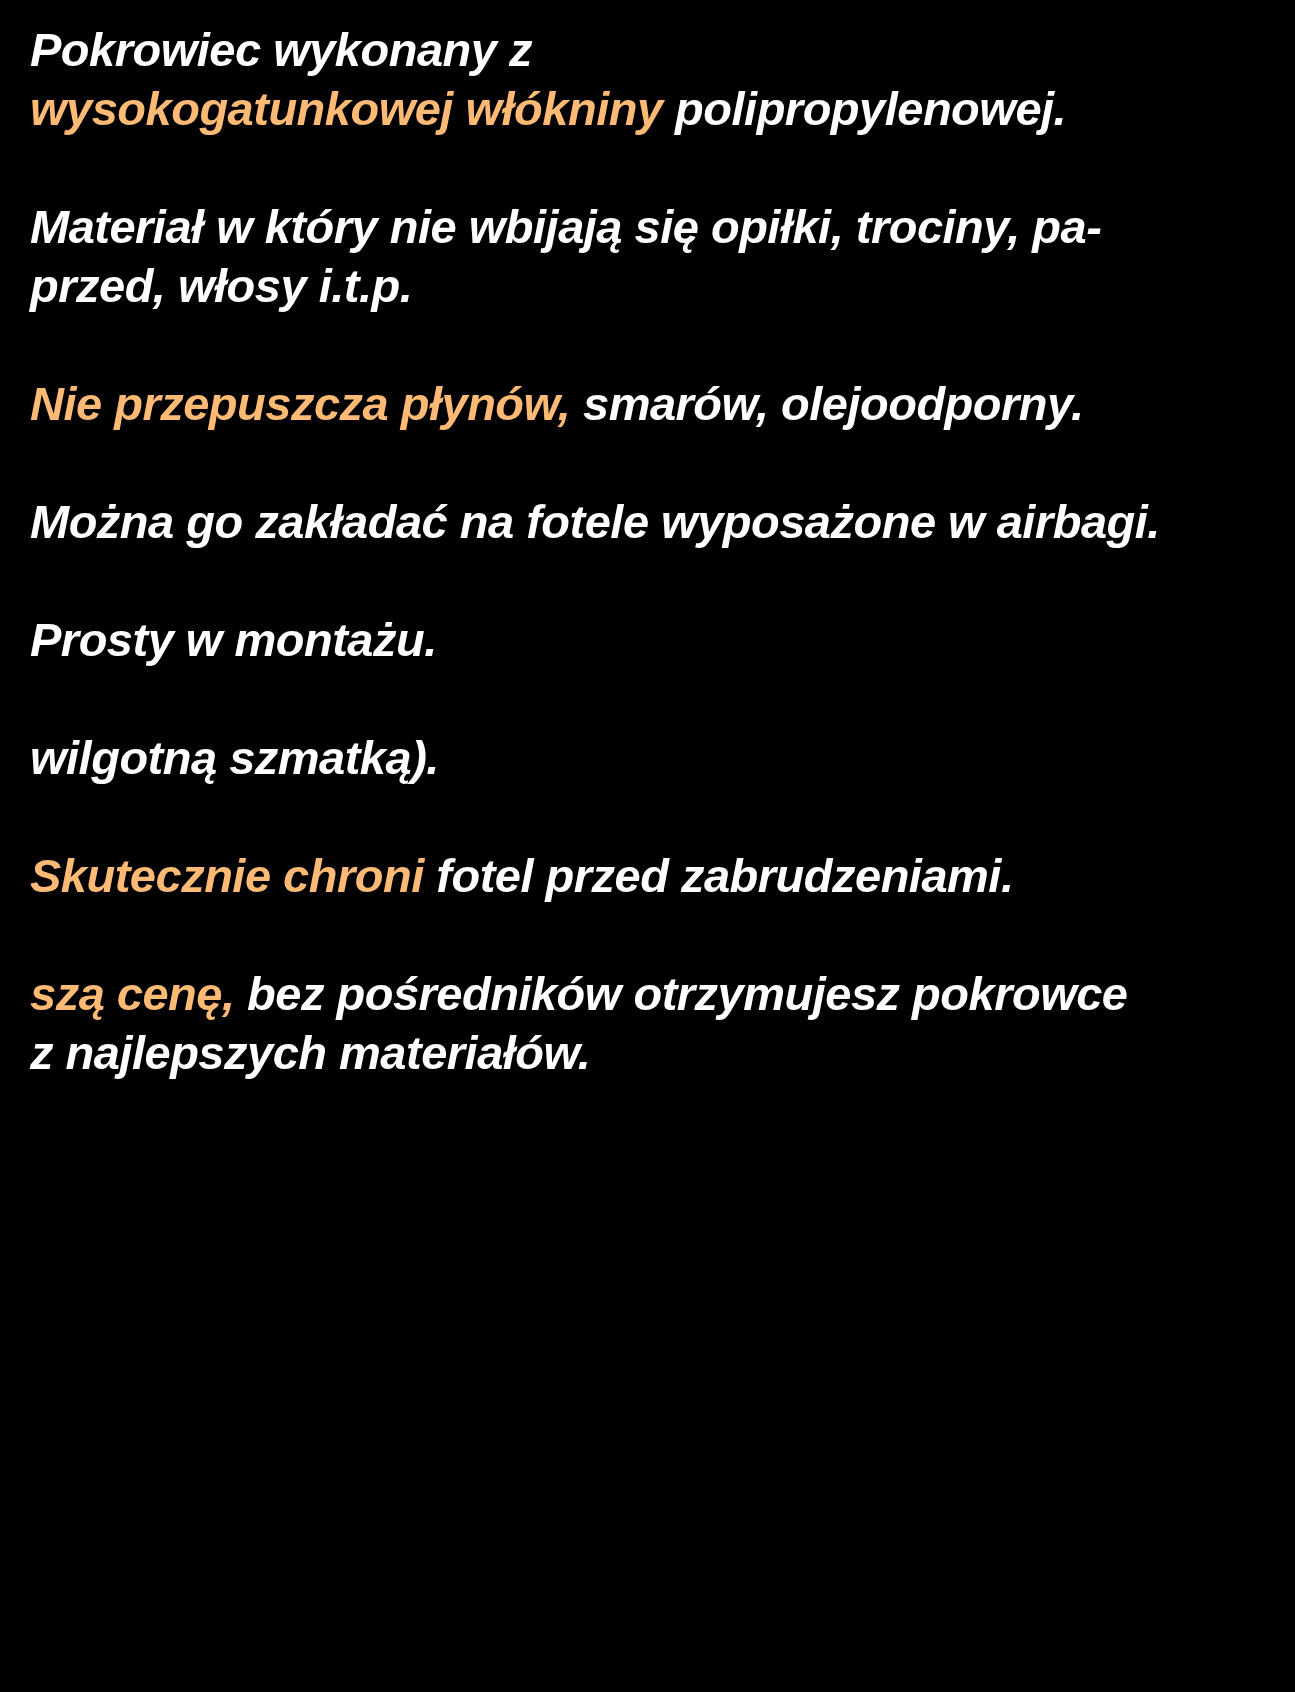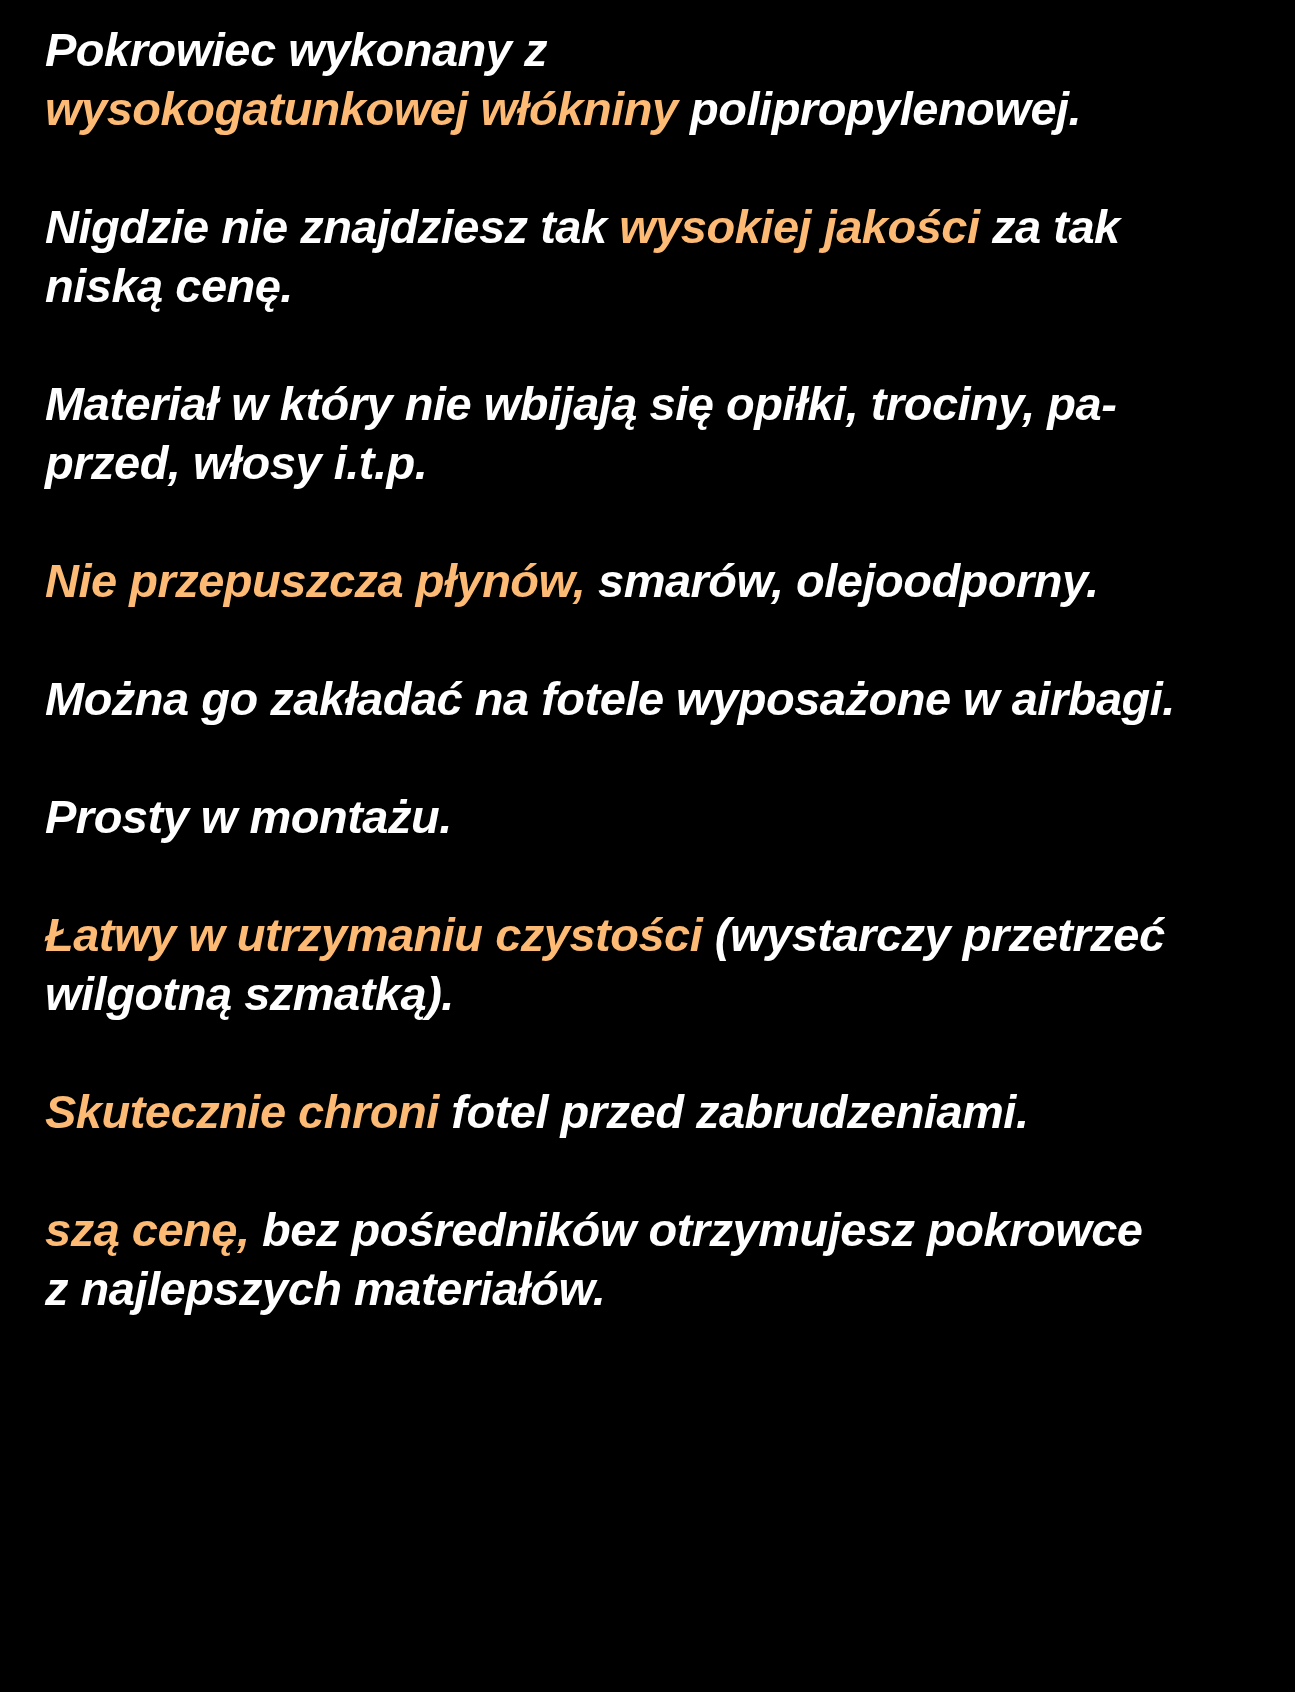--- a/index.html
+++ b/index.html
@@ -22,52 +22,46 @@
   .paragraph:last-child {
     margin-bottom: 0;
   }
   .line {
     white-space: nowrap;
     font-weight: bold;
     font-style: italic;
     font-size: 47px;
     line-height: 59px;
     letter-spacing: -0.5px;
-    margin-left: 15px;
   }
   .seg-white { color: #ffffff; }
   .seg-red   { color: #fdba74; }
 </style>
 </head>
 <body>
 
 <div class="content">
     <div class="paragraph">
       <div class="line"><span class="seg-white">Pokrowiec wykonany z</span></div>
       <div class="line"><span class="seg-red">wysokogatunkowej włókniny</span><span class="seg-white"> polipropylenowej.</span></div>
-    </div>
-    <div class="paragraph">
-      <div class="line"><span class="seg-white">Nigdzie nie znajdziesz tak </span><span class="seg-red">wysokiej jakości</span><span class="seg-white"> za tak</span></div>
-      <div class="line"><span class="seg-white">niską cenę.</span></div>
     </div>
     <div class="paragraph">
       <div class="line"><span class="seg-white">Materiał w który nie wbijają się opiłki, trociny, pa-</span></div>
       <div class="line"><span class="seg-white">przed, włosy i.t.p.</span></div>
     </div>
     <div class="paragraph">
       <div class="line"><span class="seg-red">Nie przepuszcza płynów,</span><span class="seg-white"> smarów, olejoodporny.</span></div>
     </div>
     <div class="paragraph">
       <div class="line"><span class="seg-white">Można go zakładać na fotele wyposażone w airbagi.</span></div>
     </div>
     <div class="paragraph">
       <div class="line"><span class="seg-white">Prosty w montażu.</span></div>
     </div>
     <div class="paragraph">
-      <div class="line"><span class="seg-red">Łatwy w utrzymaniu czystości</span><span class="seg-white"> (wystarczy przetrzeć</span></div>
       <div class="line"><span class="seg-white">wilgotną szmatką).</span></div>
     </div>
     <div class="paragraph">
       <div class="line"><span class="seg-red">Skutecznie chroni</span><span class="seg-white"> fotel przed zabrudzeniami.</span></div>
     </div>
     <div class="paragraph">
       <div class="line"><span class="seg-red">szą cenę,</span><span class="seg-white"> bez pośredników otrzymujesz pokrowce</span></div>
       <div class="line"><span class="seg-white">z najlepszych materiałów.</span></div>
     </div>
   </div>

